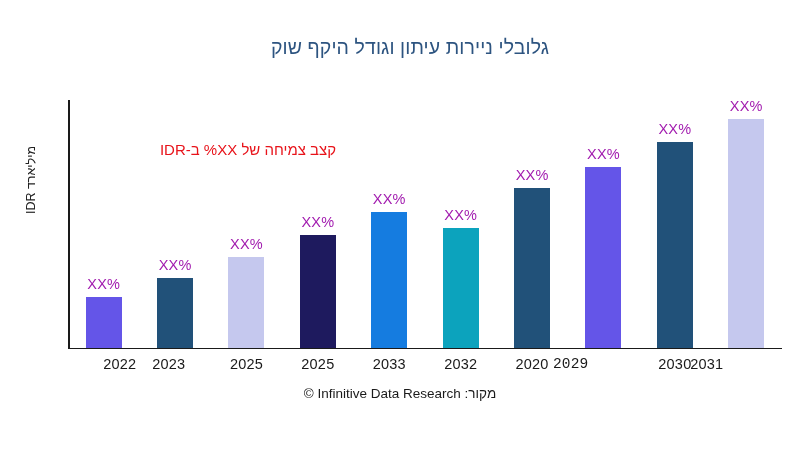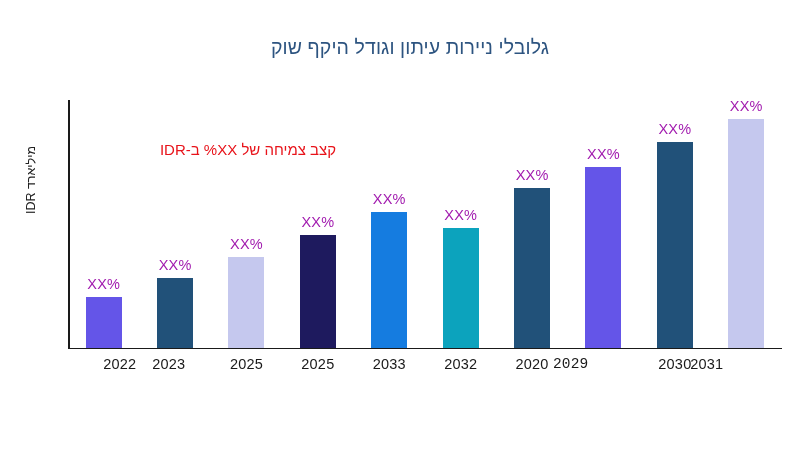--- a/index.html
+++ b/index.html
@@ -215,13 +215,14 @@
       <div class="xtick" style="left: 210.8px; width: 71.4px;">2025</div>
       <div class="xtick" style="left: 282.2px; width: 71.4px;">2025</div>
       <div class="xtick" style="left: 353.6px; width: 71.4px;">2033</div>
       <div class="xtick" style="left: 425px; width: 71.4px;">2032</div>
       <div class="xtick" style="left: 496.4px; width: 71.4px;">2020</div>
       <div class="xtick" style="left: 535px; width: 71.4px; font-family: Liberation Mono, monospace;">2029</div>
       <div class="xtick" style="left: 639.2px; width: 71.4px;">2030</div>
       <div class="xtick" style="left: 671px; width: 71.4px;">2031</div>
     </div>
 
+  <div class="source-note">מקור: Infinitive Data Research ©</div>
 </div>
 
 </body></html>

